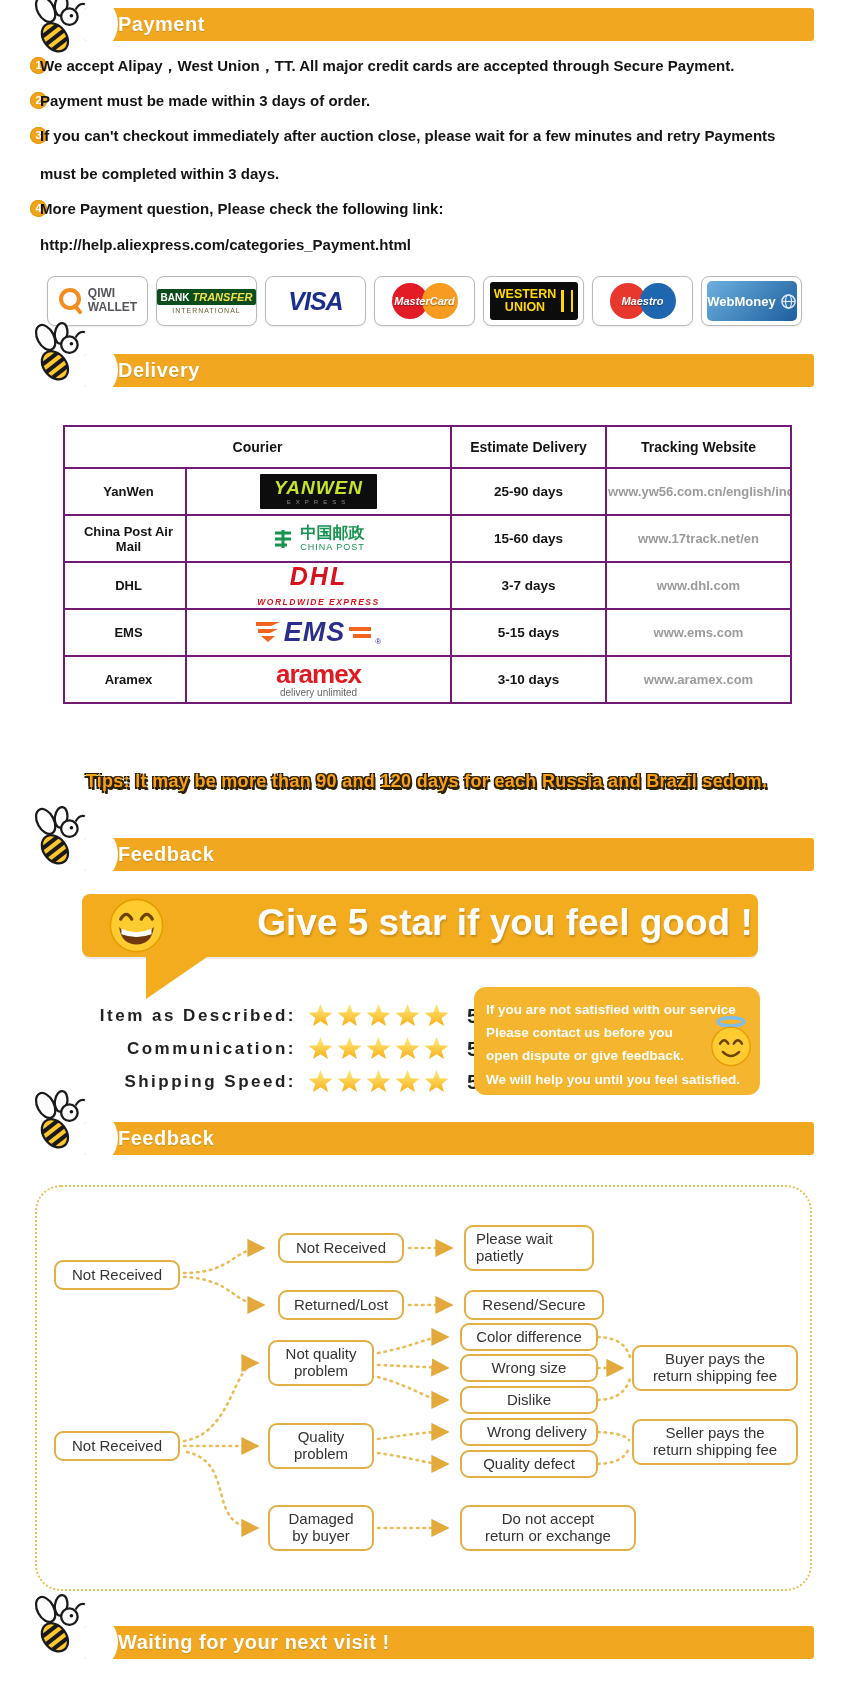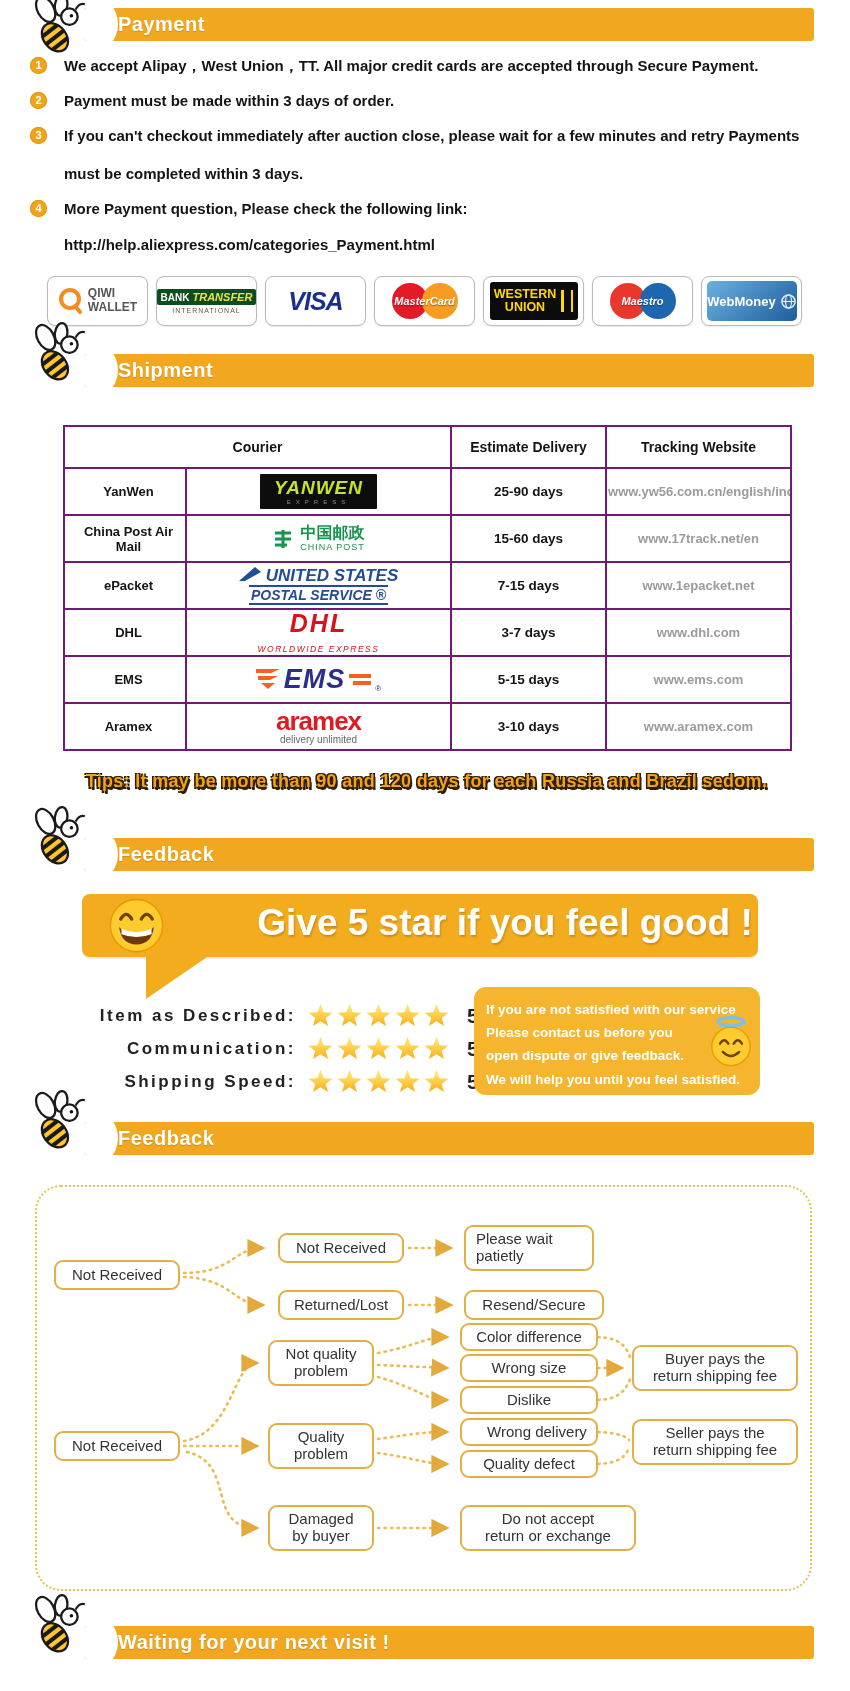--- a/index.html
+++ b/index.html
@@ -8,21 +8,21 @@
   .abs{position:absolute;}
   
   .bar{position:absolute;left:84px;width:730px;height:33px;background:#F1A71F;border-radius:3px;overflow:hidden;}
   .bar::before{content:'';position:absolute;left:-26px;top:-14px;width:60px;height:60px;background:#fff;border-radius:50%;}
   .bar-label{position:absolute;left:34px;top:5px;color:#fff;font-size:20px;font-weight:700;letter-spacing:.5px;
              text-shadow:0 1px 1px rgba(0,0,0,.15);}
   .bee{position:absolute;left:24px;width:66px;height:66px;}
   
   .pnum{position:absolute;left:30px;width:17px;height:17px;border-radius:50%;background:#F0A41C;color:#fff;
         font-size:11px;line-height:17px;text-align:center;font-weight:700;box-shadow:inset 0 0 0 1px #e29812;}
-  .ptext{position:absolute;left:64px;right:36px;font-size:15px;font-weight:700;}
+  .ptext{position:absolute;left:40px;right:36px;font-size:15px;font-weight:700;}
   
   .pmrow{position:absolute;left:47px;top:276px;display:flex;gap:8px;}
   .pm-card{width:99px;height:48px;background:#fff;border:1.5px solid #b9b9b9;border-radius:8px;
            display:flex;align-items:center;justify-content:center;box-shadow:0 1px 2px rgba(0,0,0,.08);}
   .qiwi-txt{font-size:12px;font-weight:700;color:#55565A;line-height:1.15;}
   .bank-box{background:#0B4D1C;border-radius:2px;padding:2px 4px;display:flex;gap:3px;align-items:baseline;}
   .bank-a{color:#fff;font-weight:800;font-size:10px;}
   .bank-b{color:#F4E04D;font-weight:800;font-style:italic;font-size:11px;}
   .bank-c{font-size:7px;letter-spacing:1px;color:#6b5a33;text-align:center;margin-top:2px;}
   .visa{color:#1A2E8C;font-style:italic;font-weight:800;font-size:25px;letter-spacing:-1px;}
@@ -51,21 +51,21 @@
   .lg-yanwen{background:#0d0d0d;padding:4px 14px;border-radius:1px;}
   .yw-main{color:#C6E32A;font-style:italic;font-weight:800;font-size:19px;letter-spacing:1px;}
   .yw-sub{color:#8b8b8b;font-size:6px;letter-spacing:5px;margin-top:2px;text-align:center;}
   .cp-row{display:flex;align-items:center;gap:6px;}
   .cp-cn{color:#17944F;font-weight:800;font-size:16px;}
   .cp-en{color:#17944F;font-size:9px;letter-spacing:1px;text-align:left;margin-top:2px;}
   .usps-1{color:#234B9A;font-style:italic;font-weight:800;font-size:17px;display:flex;align-items:center;gap:5px;}
   .usps-2{color:#234B9A;font-style:italic;font-weight:800;font-size:14px;border-top:2px solid #234B9A;
           border-bottom:2px solid #234B9A;padding:1px 2px;margin-top:1px;}
   .dhl-1{color:#D8111C;font-style:italic;font-weight:800;font-size:25px;letter-spacing:2px;}
-  .dhl-2{color:#D8111C;font-style:italic;font-weight:400;font-size:8.5px;letter-spacing:1.5px;margin-top:9px;}
+  .dhl-2{color:#D8111C;font-style:italic;font-weight:700;font-size:8.5px;letter-spacing:1.5px;margin-top:9px;}
   .fedex-a{color:#4D148C;font-weight:800;font-size:23px;}
   .fedex-b{color:#FF6600;font-weight:800;font-size:23px;}
   .fedex-sub{color:#8b6bb0;font-size:10px;margin-top:0;}
   .ems-row{display:flex;align-items:center;gap:4px;}
   .ems-t{color:#2B2E8C;font-style:italic;font-weight:800;font-size:27px;letter-spacing:1px;}
   .ems-reg{color:#2B2E8C;font-size:8px;align-self:flex-end;}
   .arx-1{color:#E01A22;font-weight:800;font-size:26px;letter-spacing:-1px;}
   .arx-2{color:#666;font-size:10px;margin-top:1px;}
   .tips{position:absolute;left:63px;width:727px;top:771px;text-align:center;font-size:18px;font-weight:800;
         color:#F6A118;letter-spacing:.3px;
@@ -205,21 +205,21 @@
       <svg width="15" height="15" viewBox="0 0 16 16">
         <circle cx="8" cy="8" r="7" fill="none" stroke="#dce9f5" stroke-width="1.6"></circle>
         <ellipse cx="8" cy="8" rx="3.2" ry="7" fill="none" stroke="#dce9f5" stroke-width="1.3"></ellipse>
         <path d="M1.5 8 h13" stroke="#dce9f5" stroke-width="1.3"></path>
       </svg>
     </div>
   </div>
 </div>
 
 <div class="bar" style="top:354px;">
-  <span class="bar-label">Shipment</span>
+  <span class="bar-label">Delivery</span>
 </div>
 <svg class="bee" style="top:322px;">
     <use href="#bee"></use>
   </svg>
 
 <div class="abs" style="left:63px;top:425px;">
   <table class="ship">
     <colgroup>
         <col style="width:122px">
         <col style="width:265px">
@@ -256,36 +256,20 @@
           </svg>
           <div>
                   <div class="cp-cn">中国邮政</div>
           <div class="cp-en">CHINA POST</div>
                 </div>
         </div>
             </div>
           </td>
       <td class="cdel">15-60 days</td>
       <td class="cweb">www.17track.net/en</td>
-    </tr>
-    <tr>
-      <td class="cname">ePacket</td>
-      <td>
-            <div class="lg">
-        <div class="usps-1">
-          <svg width="22" height="16" viewBox="0 0 22 16">
-            <path d="M0 14 L16 0 L22 5 L6 14 Z" fill="#234B9A"></path>
-          </svg>
-          <span>UNITED STATES</span>
-        </div>
-        <div class="usps-2">POSTAL SERVICE ®</div>
-            </div>
-          </td>
-      <td class="cdel">7-15 days</td>
-      <td class="cweb">www.1epacket.net</td>
     </tr>
     <tr>
       <td class="cname">DHL</td>
       <td>
             <div class="lg">
         <div class="dhl-1">DHL</div>
         <div class="dhl-2">WORLDWIDE EXPRESS</div>
             </div>
           </td>
       <td class="cdel">3-7 days</td>

